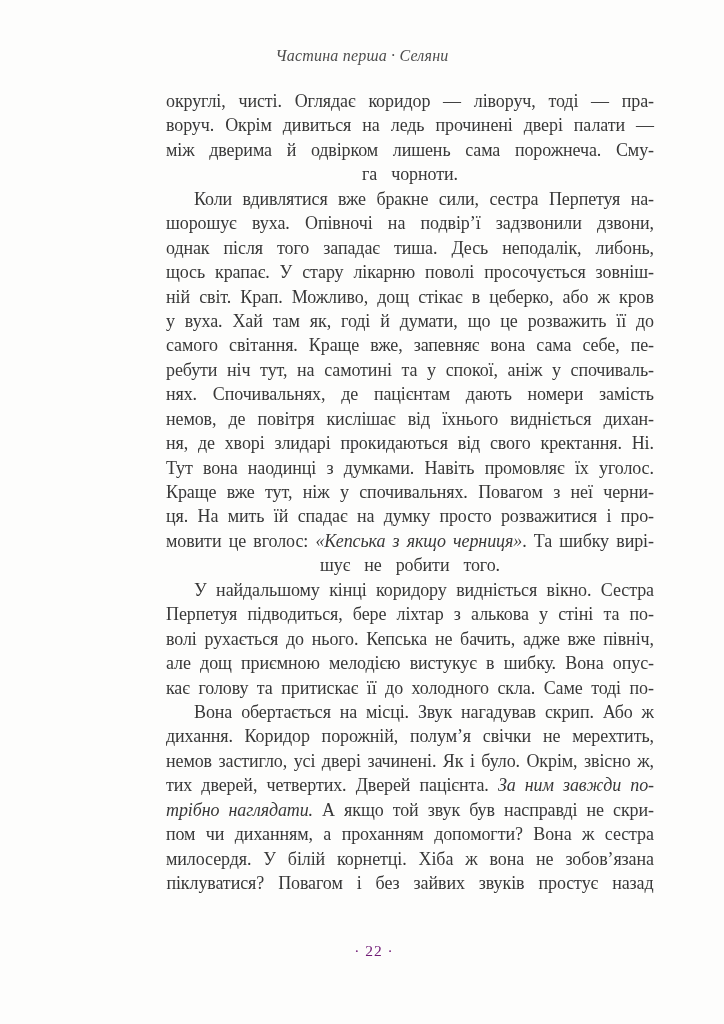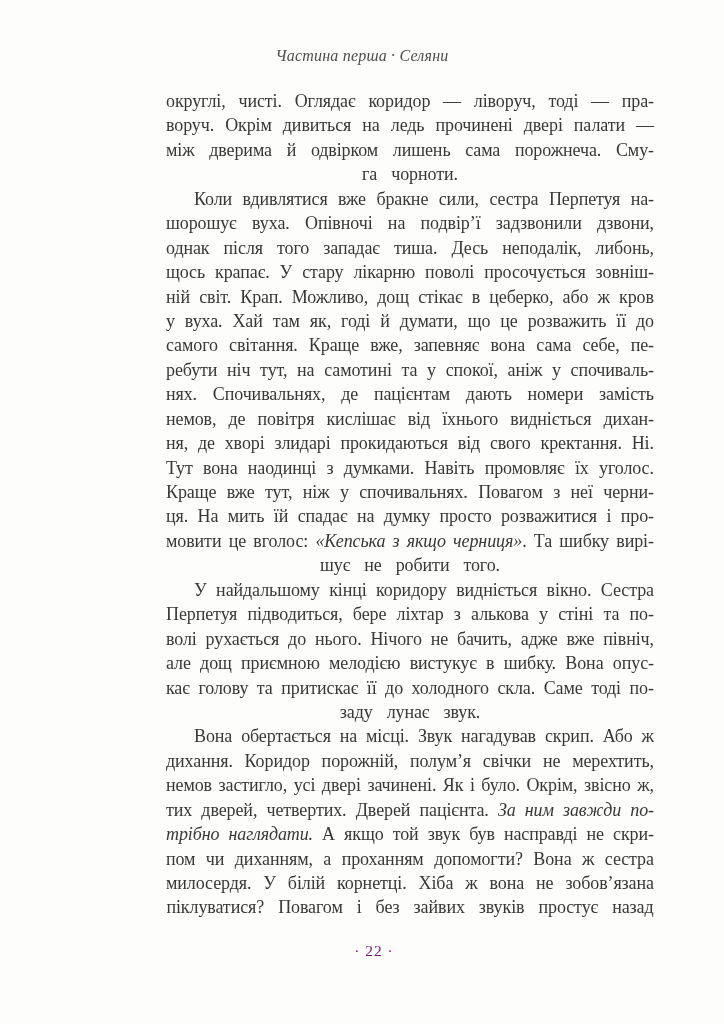--- a/index.html
+++ b/index.html
@@ -311,21 +311,21 @@
           <span class="word"><span>у</span></span>
           <span class="word"><span>стіні</span></span>
           <span class="word"><span>та</span></span>
           <span class="word"><span>по-</span></span>
         </div>
         <div class="line">
           <span class="word"><span>волі</span></span>
           <span class="word"><span>рухається</span></span>
           <span class="word"><span>до</span></span>
           <span class="word"><span>нього.</span></span>
-          <span class="word"><span>Нічого</span></span>
+          <span class="word"><span>Кепська</span></span>
           <span class="word"><span>не</span></span>
           <span class="word"><span>бачить,</span></span>
           <span class="word"><span>адже</span></span>
           <span class="word"><span>вже</span></span>
           <span class="word"><span>північ,</span></span>
         </div>
         <div class="line">
           <span class="word"><span>але</span></span>
           <span class="word"><span>дощ</span></span>
           <span class="word"><span>приємною</span></span>
@@ -341,25 +341,20 @@
           <span class="word"><span>голову</span></span>
           <span class="word"><span>та</span></span>
           <span class="word"><span>притискає</span></span>
           <span class="word"><span>її</span></span>
           <span class="word"><span>до</span></span>
           <span class="word"><span>холодного</span></span>
           <span class="word"><span>скла.</span></span>
           <span class="word"><span>Саме</span></span>
           <span class="word"><span>тоді</span></span>
           <span class="word"><span>по-</span></span>
-        </div>
-        <div class="line last">
-          <span class="word"><span>заду</span></span>
-          <span class="word"><span>лунає</span></span>
-          <span class="word"><span>звук.</span></span>
         </div>
       </div>
       <div class="paragraph">
         <div class="line indent">
           <span class="word"><span>Вона</span></span>
           <span class="word"><span>обертається</span></span>
           <span class="word"><span>на</span></span>
           <span class="word"><span>місці.</span></span>
           <span class="word"><span>Звук</span></span>
           <span class="word"><span>нагадував</span></span>

